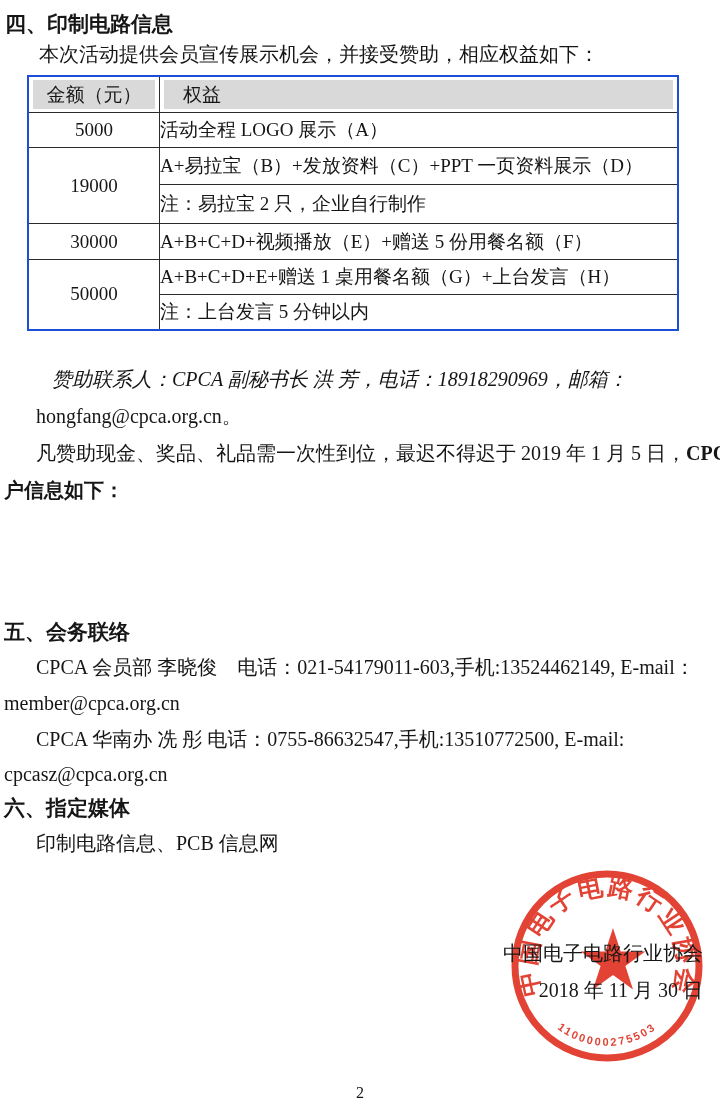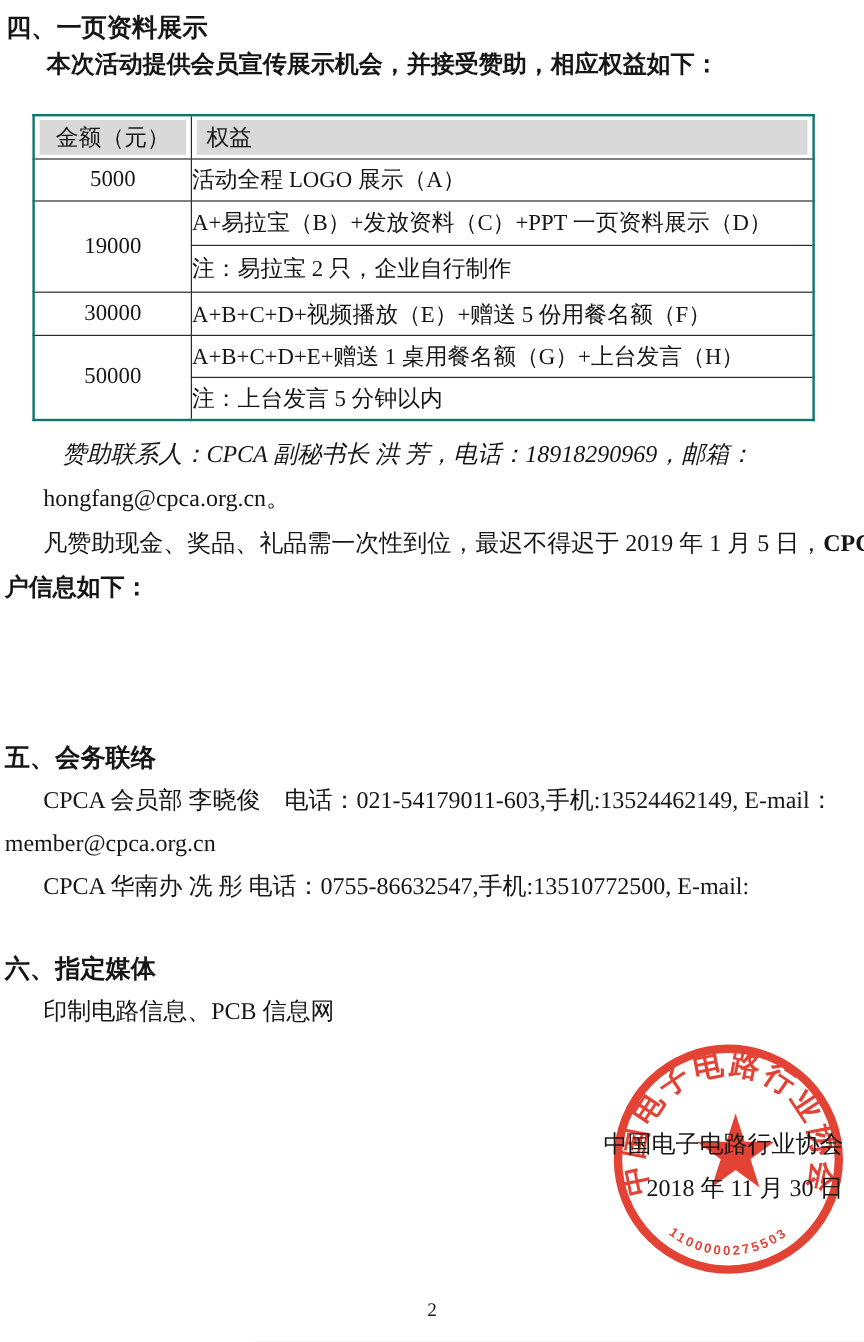--- a/index.html
+++ b/index.html
@@ -8,43 +8,42 @@
     background:#ffffff; overflow:hidden;
     font-family:"Liberation Serif","DejaVu Serif",serif;
     color:#161616;
   }
   .line { position:absolute; white-space:nowrap; font-size:20px; line-height:1.2; }
   .heading { font-family:"Liberation Sans","DejaVu Sans",sans-serif; font-weight:bold; font-size:21px; }
   .bold { font-weight:bold; }
   .benefits-table {
     position:absolute; left:27px; top:75px; width:652px;
     border-collapse:collapse; font-size:19px; color:#161616;
-    border:2px solid #0f766e;
-    margin-top:20px;
+    border:2px solid #1d4ed8;
   }
   .benefits-table th, .benefits-table td { border:1px solid #2b2b2b; padding:0; vertical-align:middle; }
   .benefits-table th { font-weight:normal; }
   .col-amount { width:130px; text-align:center; }
   .cell-benefit { text-align:left; padding:0 6px 0 8px; }
   .hdr-fill { margin:3px 4px; background:#d9d9d9; height:29px; display:flex; align-items:center; }
   .hdr-amount { justify-content:center; }
-  .hdr-benefit { justify-content:flex-start; padding-left:8px; }
+  .hdr-benefit { justify-content:flex-start; padding-left:19px; }
   .stamp-svg { position:absolute; left:505px; top:867px; opacity:0.9; }
   .stamp-ring-font { font-family:"Liberation Sans","DejaVu Sans",sans-serif; font-weight:bold; }
   .sig-line { position:absolute; right:17px; text-align:right; font-size:20px; white-space:nowrap; z-index:2; }
   .page-number { position:absolute; left:0; right:0; top:1084px; text-align:center; font-size:16px; }
 </style>
 </head>
 <body>
 
 <div class="page">
 
-  <div class="line heading" style="left:5px; top:11px;">四、一页资料展示</div>
+  <div class="line heading" style="left:5px; top:11px;">四、印制电路信息</div>
 
-  <div class="line" style="left:39px; top:42px;font-weight:bold;">本次活动提供会员宣传展示机会，并接受赞助，相应权益如下：</div>
+  <div class="line" style="left:39px; top:42px;">本次活动提供会员宣传展示机会，并接受赞助，相应权益如下：</div>
 
   <table class="benefits-table">
     <tbody>
         <tr style="height:36px;">
       <th class="col-amount">
         <div class="hdr-fill hdr-amount">金额（元）</div>
       </th>
       <th>
         <div class="hdr-fill hdr-benefit">权益</div>
       </th>
@@ -78,20 +77,21 @@
   <div class="line" style="left:4px; top:404px;margin-left:32px;">hongfang@cpca.org.cn。</div>
 
   <div class="line" style="left:36px; top:441px;"><span>凡赞助现金、奖品、礼品需一次性到位，最迟不得迟于 2019 年 1 月 5 日，</span><span class="bold">CPCA 账</span></div>
   <div class="line bold" style="left:4px; top:478px;">户信息如下：</div>
 
 
   <div class="line heading" style="left:4px; top:619px;">五、会务联络</div>
   <div class="line" style="left:36px; top:655px;">CPCA 会员部 李晓俊　电话：021-54179011-603,手机:13524462149, E-mail：</div>
   <div class="line" style="left:4px; top:691px;">member@cpca.org.cn</div>
   <div class="line" style="left:36px; top:727px;">CPCA 华南办 冼 彤 电话：0755-86632547,手机:13510772500, E-mail:</div>
+  <div class="line" style="left:4px; top:762px;">cpcasz@cpca.org.cn</div>
 
   <div class="line heading" style="left:4px; top:795px;">六、指定媒体</div>
   <div class="line" style="left:36px; top:831px;">印制电路信息、PCB 信息网</div>
 
   <svg class="stamp-svg" width="204" height="200" viewBox="0 0 204 200">
     <circle cx="102" cy="99" r="92" fill="none" stroke-width="7" stroke="#df2f20"></circle>
     <polygon points="108,61 115.6,84.5 140.3,84.5 120.4,99 128,122.5 108,108 88,122.5 95.6,99 75.7,84.5 100.4,84.5" fill="#df2f20"></polygon>
     <defs>
       <path id="arcTitle" d="M 37.7 129 A 71 71 0 1 1 166.3 129" fill="none"></path>
       <path id="arcNum" d="M 39 148.2 A 80 80 0 0 0 165 148.2" fill="none"></path>

